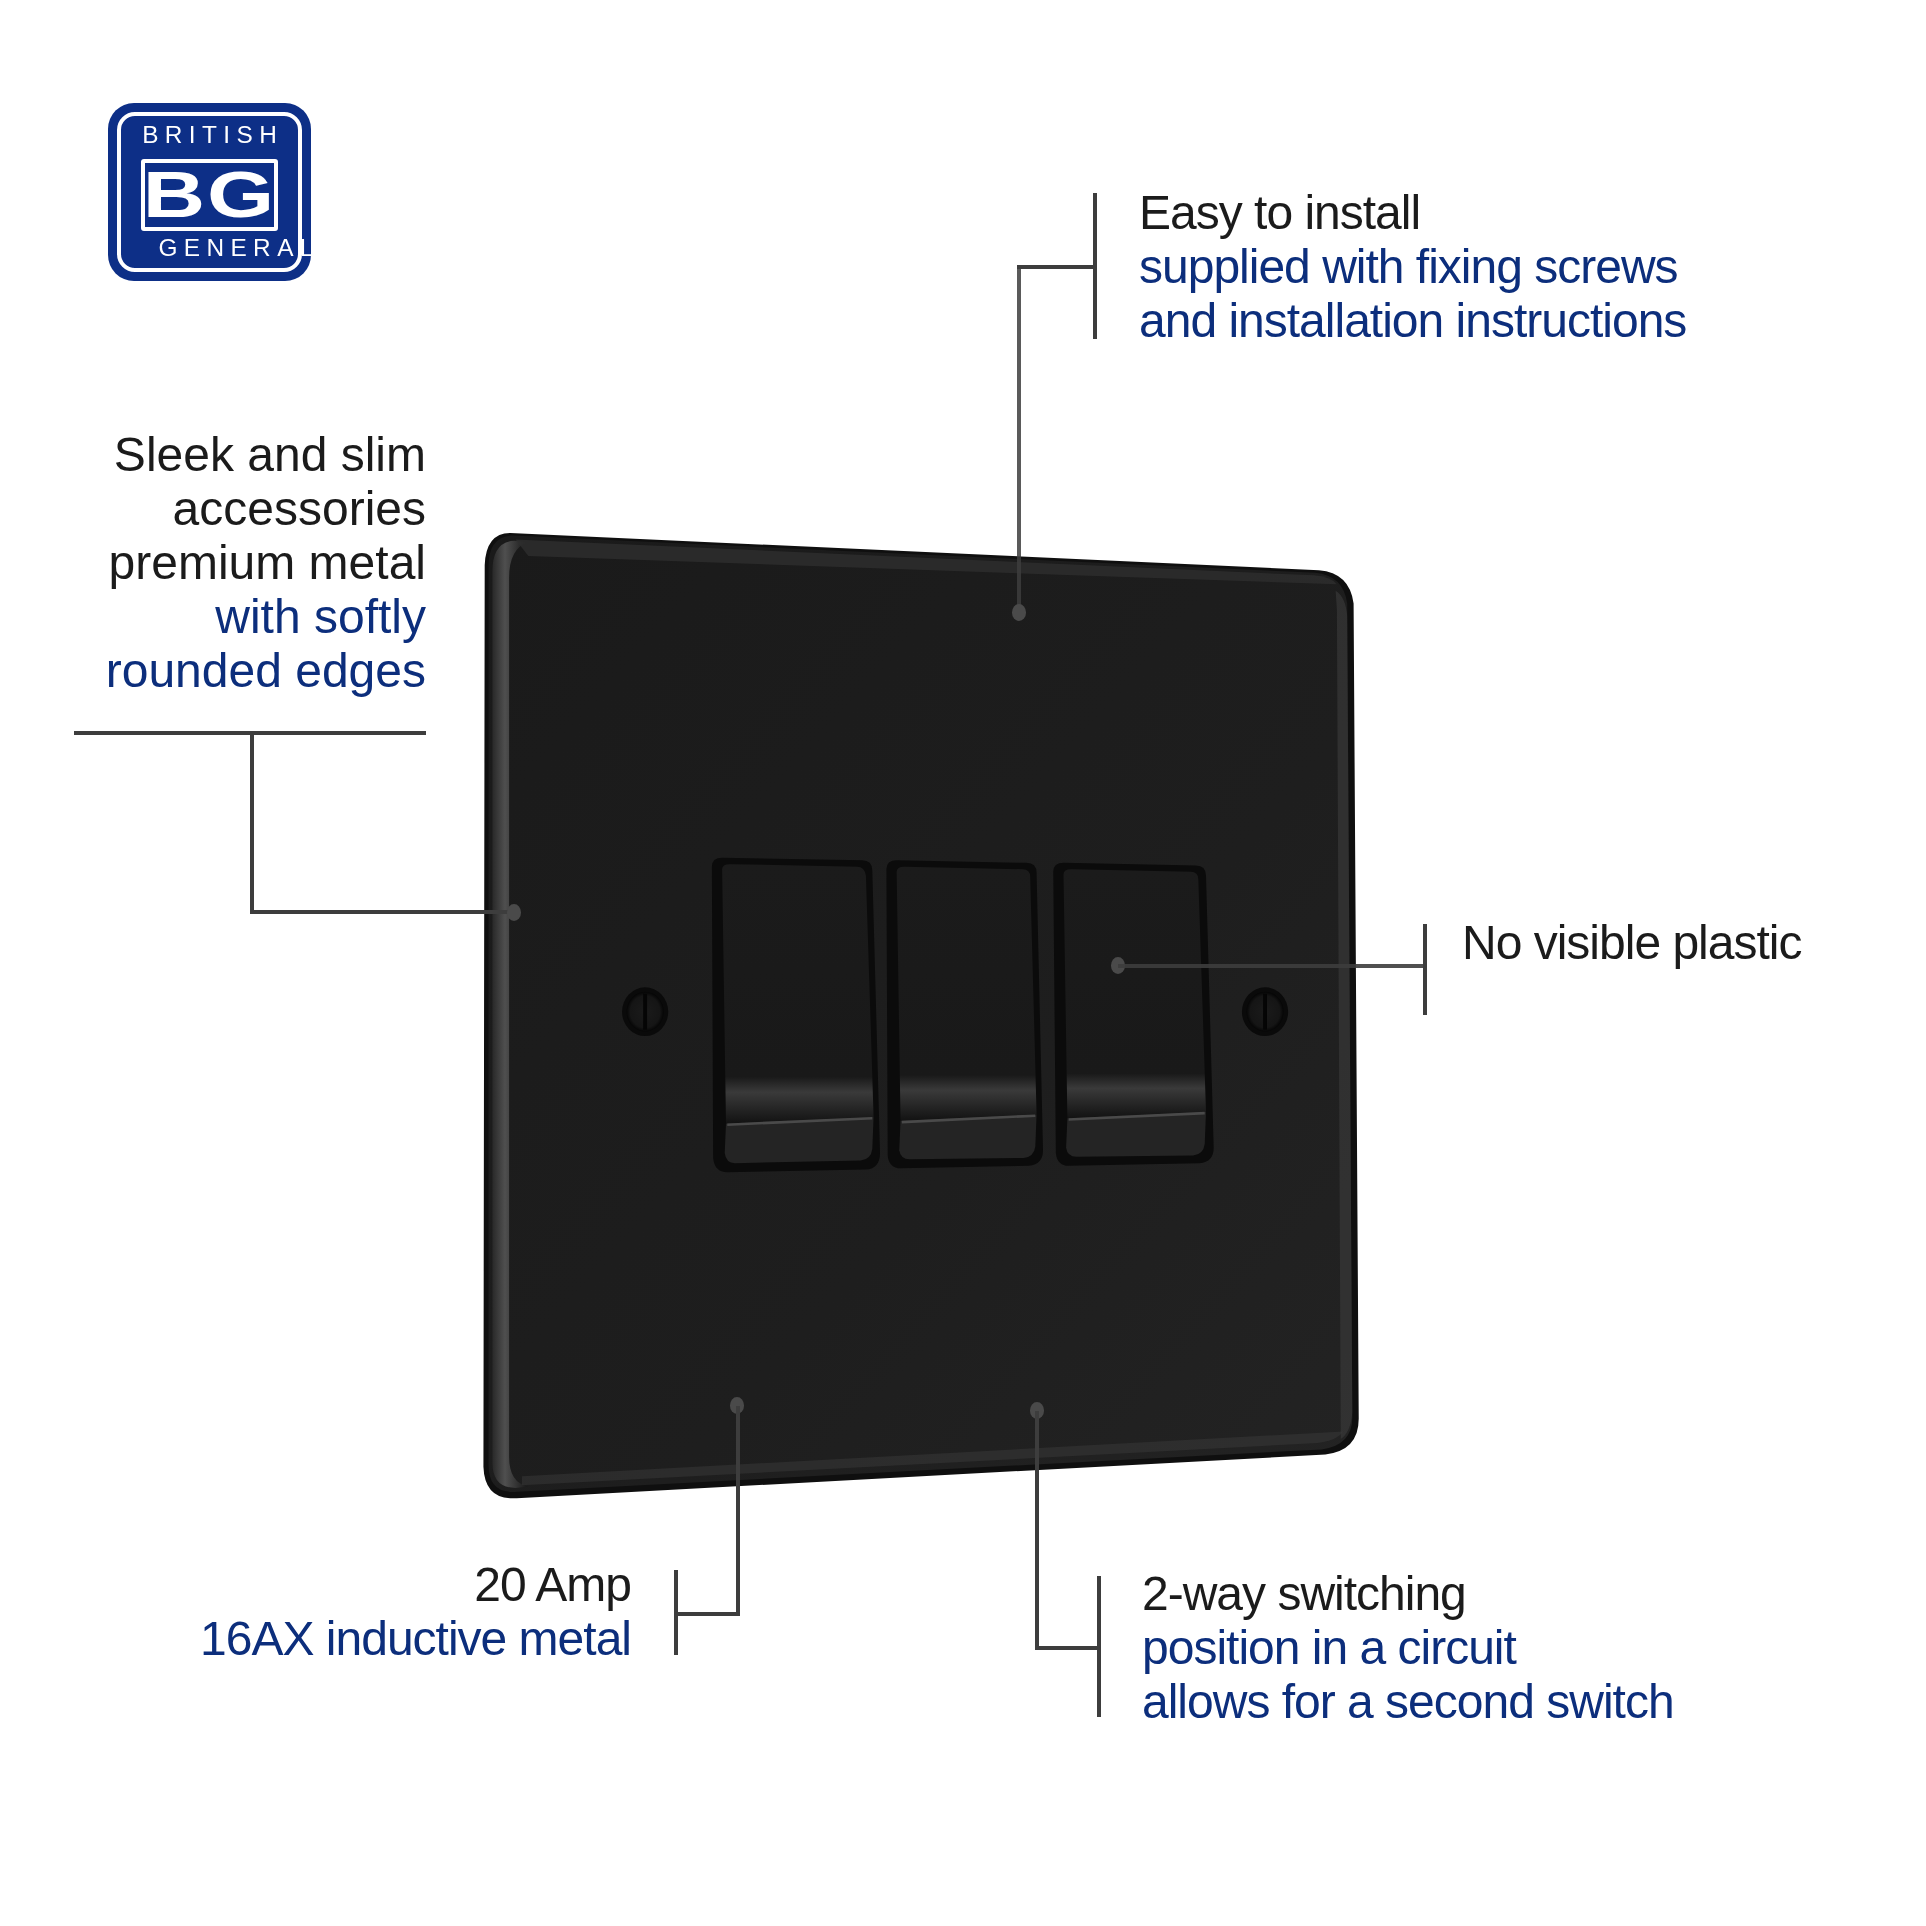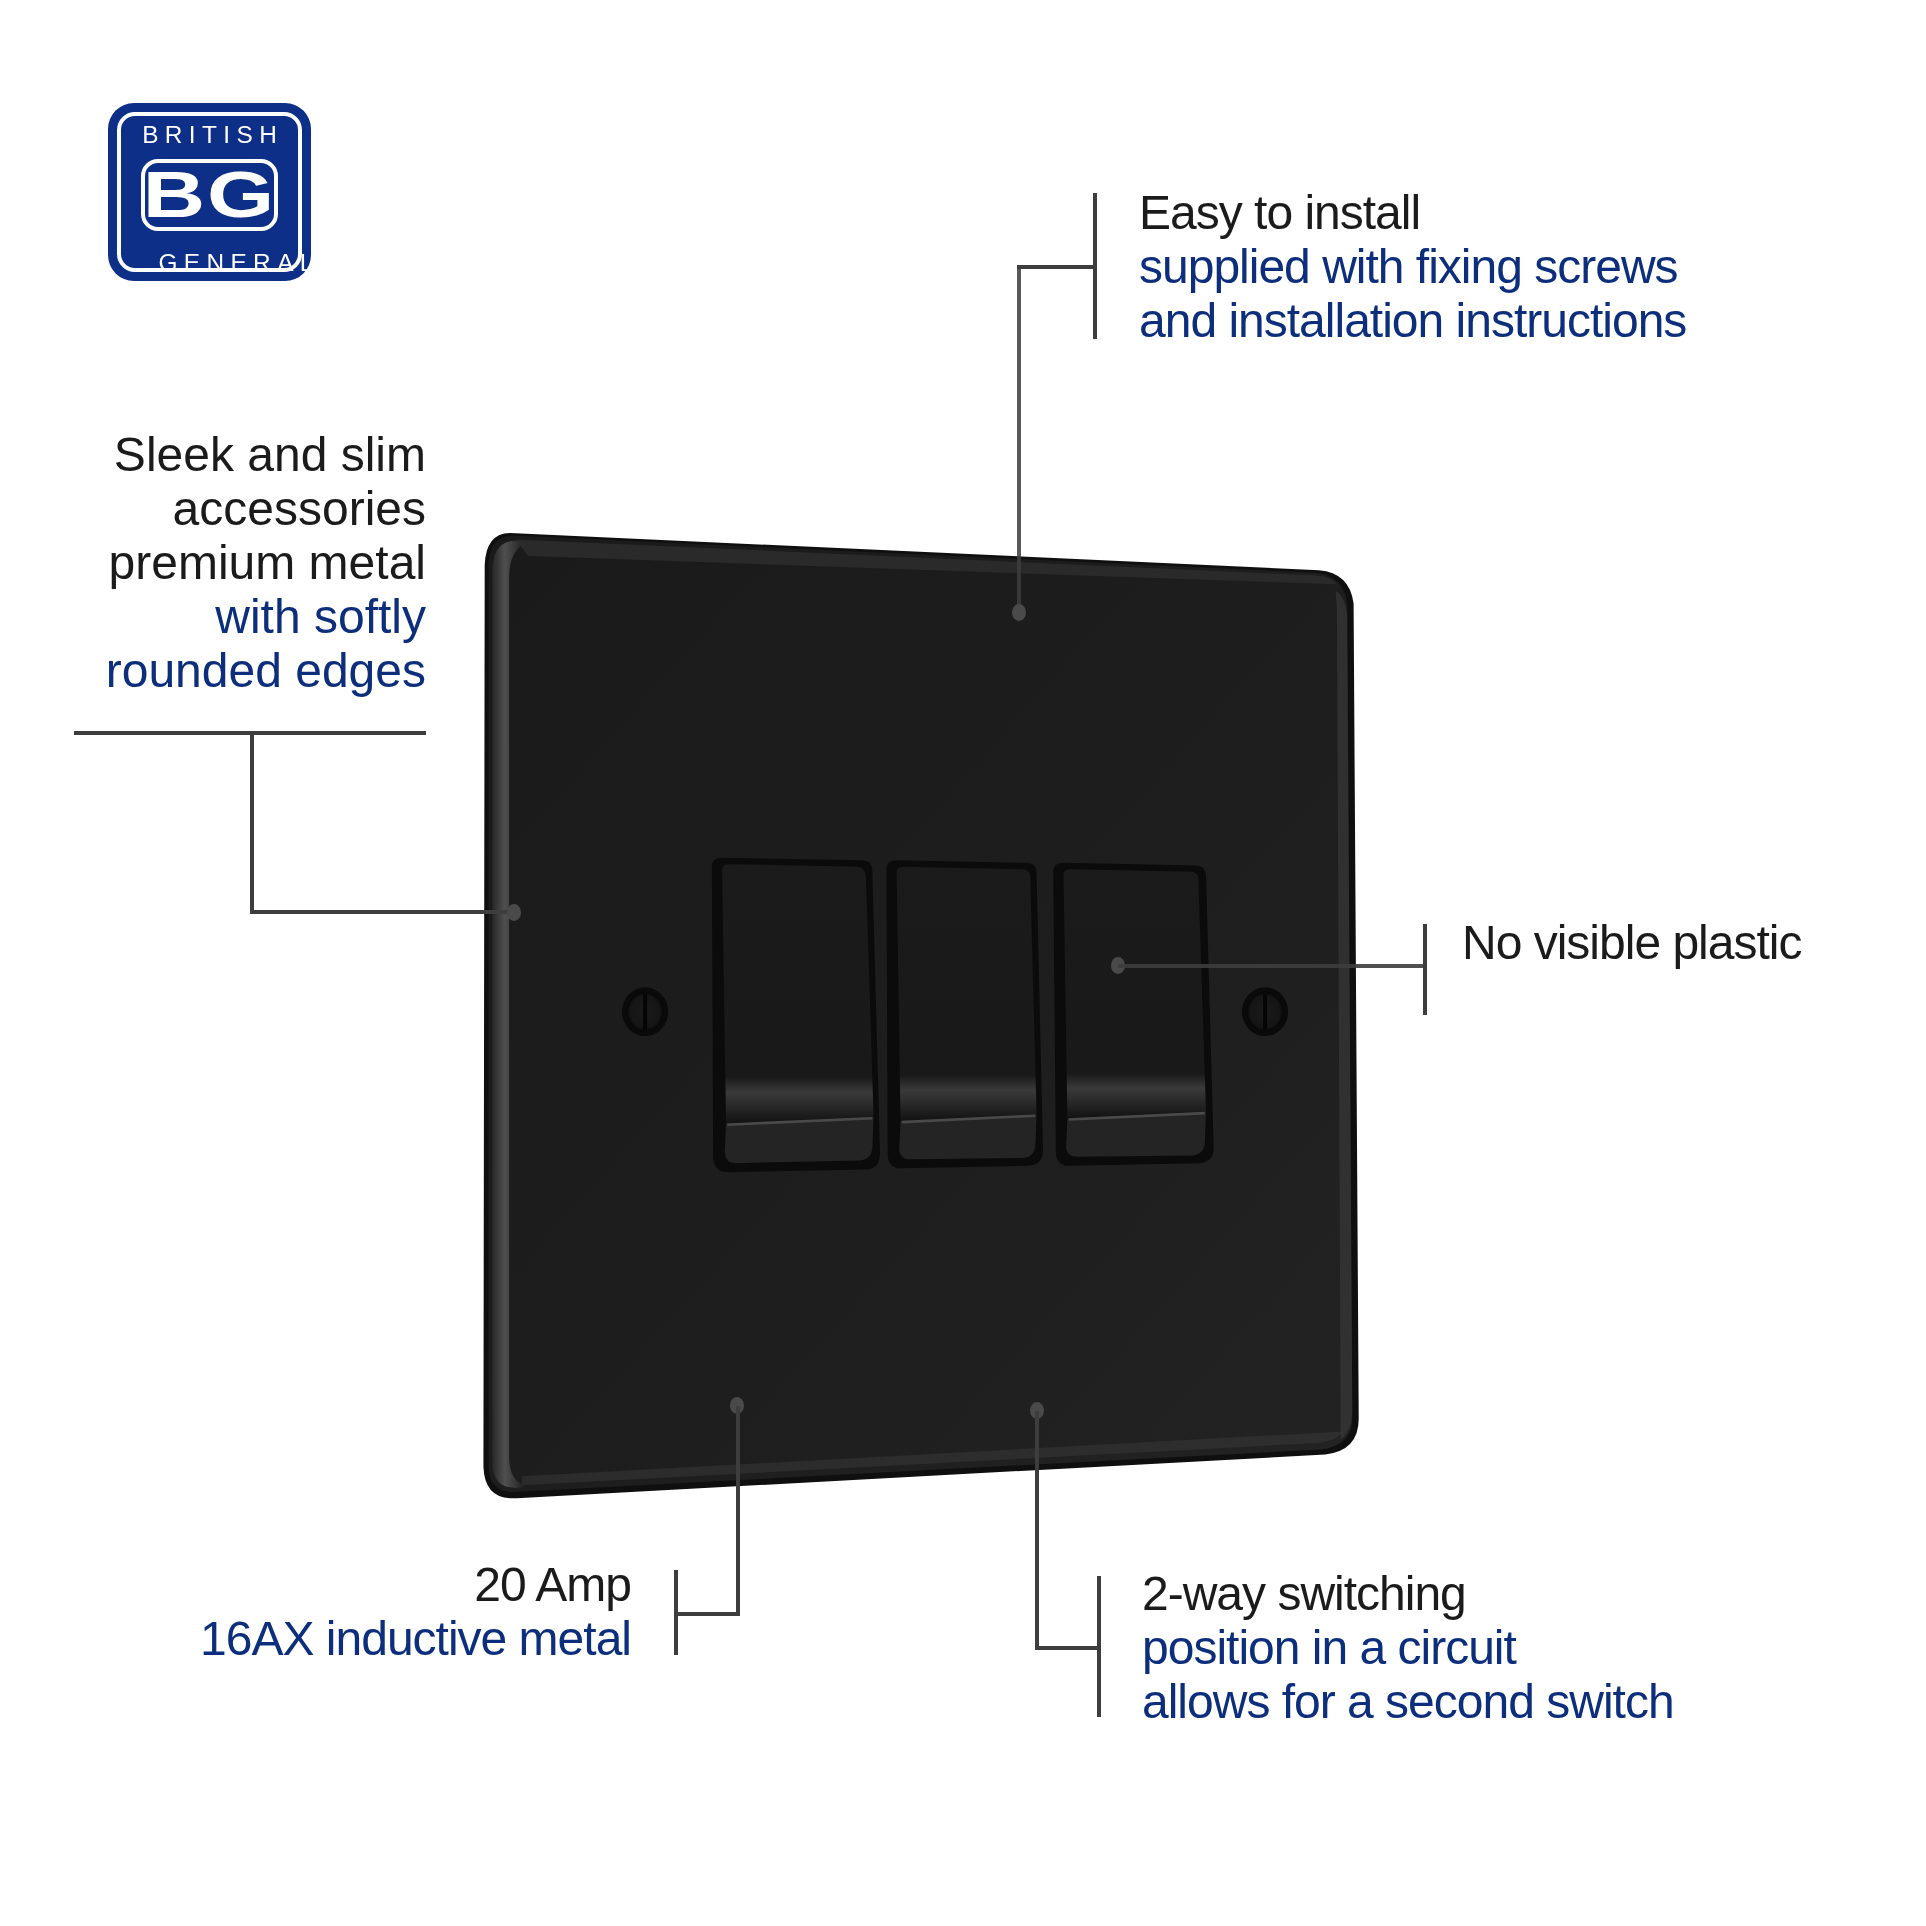--- a/index.html
+++ b/index.html
@@ -7,23 +7,23 @@
          font-family: "Liberation Sans", "DejaVu Sans", sans-serif; }
 
   
   .logo { position: absolute; left: 108px; top: 103px; width: 203px; height: 178px;
           background: #0d2f87; border-radius: 26px; box-sizing: border-box; }
   .logo .ring { position: absolute; left: 9px; top: 9px; right: 9px; bottom: 9px;
           border: 4.5px solid #ffffff; border-radius: 18px; }
   .logo .top-word, .logo .bottom-word { position: absolute; left: 0; right: 0; text-align: center;
           color: #fff; font-size: 24.4px; letter-spacing: 6.4px; font-weight: 400; padding-left: 6.4px; }
   .logo .top-word { top: 18px; }
-  .logo .bottom-word { bottom: 4px; margin-left: 44px; }
+  .logo .bottom-word { bottom: 19px; margin-left: 44px; }
   .logo .mono-box { position: absolute; left: 33px; right: 33px; top: 56px; height: 72px;
-          border: 4.5px solid #ffffff; border-radius: 17px; box-sizing: border-box;
+          border: 4.5px solid #ffffff; border-radius: 3px; box-sizing: border-box;
           display: flex; align-items: center; justify-content: center; }
   .logo .mono { color: #fff; font-weight: 700; font-size: 64px; letter-spacing: 1.3px;
           line-height: 1; transform: scaleX(1.35); font-family: "Liberation Sans", sans-serif; }
 
   
   .plate-wrap { position: absolute; left: 483px; top: 533px; width: 880px; height: 963px; }
   .plate-svg { position: absolute; left: 0; top: 0; }
 
   
   .ln { position: absolute; background: #3d3d3d; }

